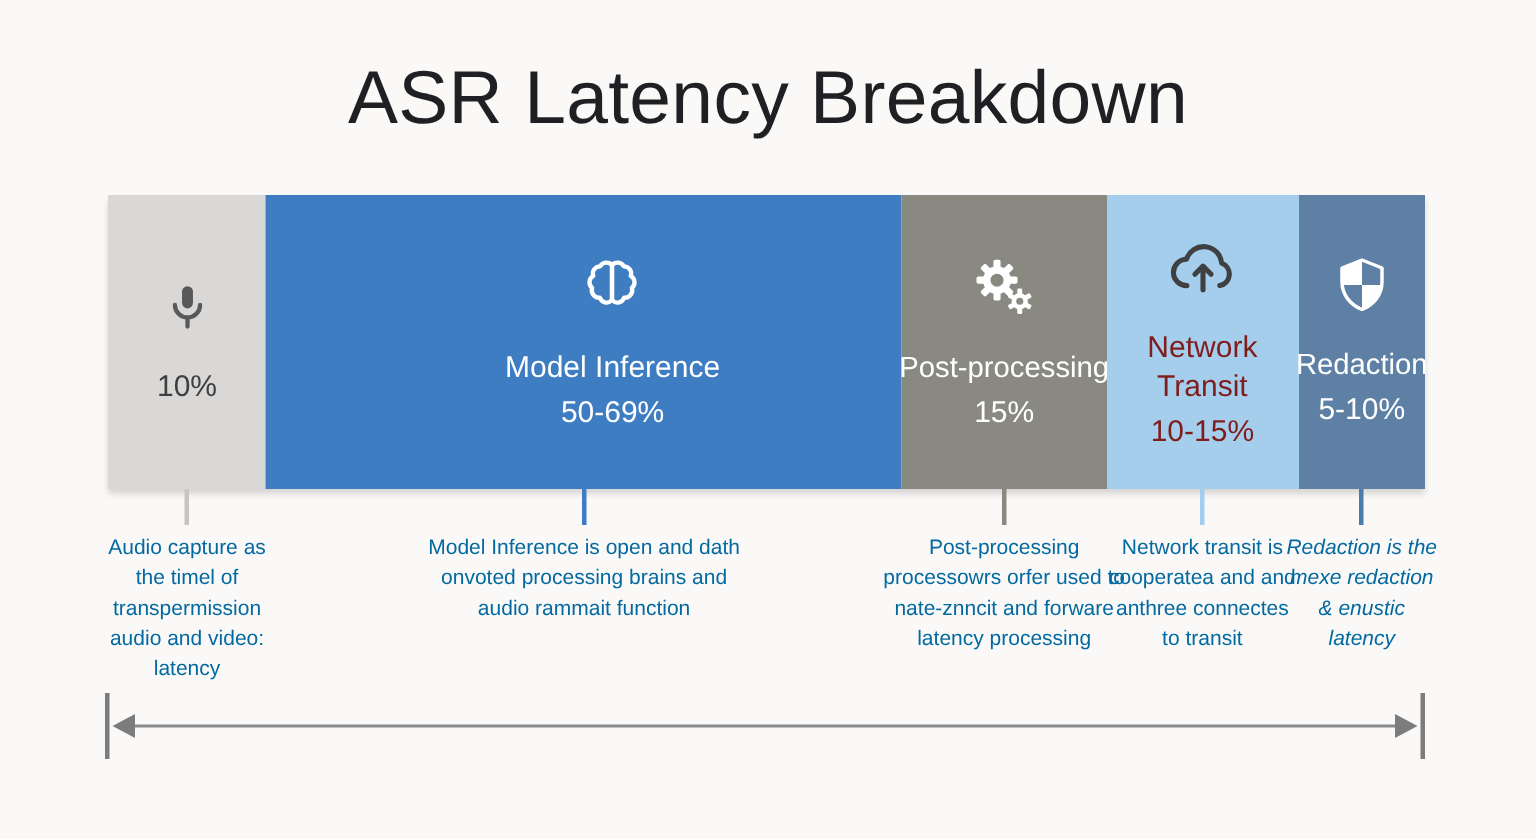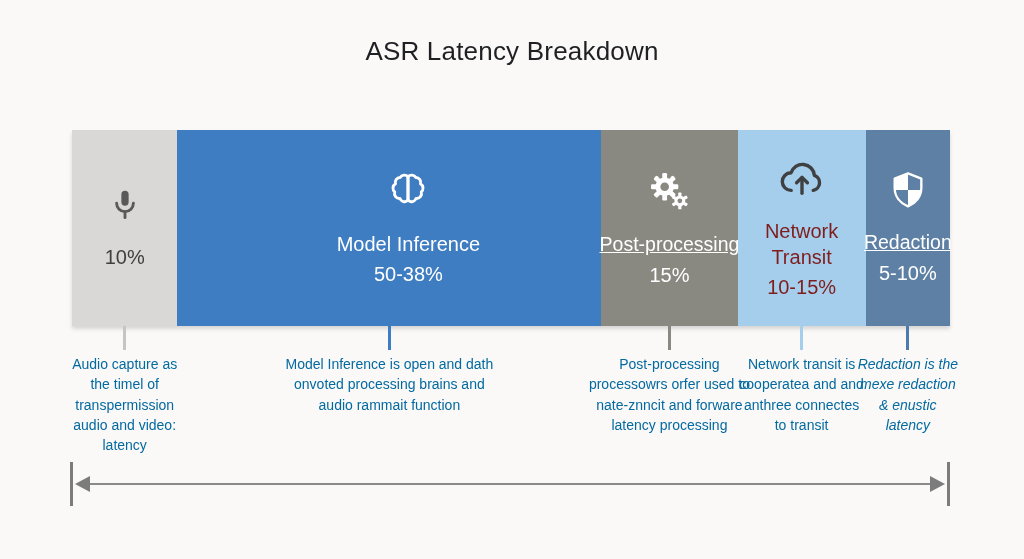--- a/index.html
+++ b/index.html
@@ -7,42 +7,42 @@
   body {
     font-family:"Liberation Sans", sans-serif;
     background:#faf9f7;
     position:relative;
     overflow:hidden;
     color:#3c3c3c;
   }
   .title {
     position:absolute; left:0; top:36px; width:1024px;
     text-align:center;
-    font-size:26px; font-weight:500; color:#1f2023;
+    font-size:50px; font-weight:500; color:#1f2023;
     letter-spacing:.2px;
   }
   
   .bar {
     position:absolute; left:72px; top:130px; width:878px; height:196px;
     display:flex;
     box-shadow:0 3px 4px rgba(0,0,0,.14);
   }
   .seg {
     display:flex; flex-direction:column; align-items:center; justify-content:center;
     text-align:center; gap:4px;
   }
   .seg-0 { width:12.0%;  background:#d9d8d6; color:#3f3f3f; }
   .seg-1 { width:48.3%;  background:#3e7dc1; color:#ffffff;padding-left:38px; }
   .seg-2 { width:15.5%;  background:#8a8981; color:#ffffff; }
   .seg-3 { width:14.6%;  background:#a5cdec; color:#7f1d1d; }
   .seg-4 { width:9.6%;   background:#5d80a4; color:#ffffff; }
   .seg .icon { display:block; margin-bottom:12px; }
   .seg-name { font-size:20px; line-height:1.3; white-space:pre-line; }
   .seg-0 .seg-name, .seg-3 .seg-name { max-width:92px; }
-  .seg-2 .seg-name, .seg-4 .seg-name { white-space:nowrap; font-size:19.5px;text-decoration:underline; }
+  .seg-2 .seg-name, .seg-4 .seg-name { white-space:nowrap; font-size:19.5px; }
   .seg-pct { font-size:20px; line-height:1.3; }
   
   .connectors { position:absolute; left:72px; top:326px; width:878px; height:26px; display:flex; }
   .conn-cell { display:flex; justify-content:center; }
   .conn-cell.w0{width:12.0%} .conn-cell.w1{width:48.3%} .conn-cell.w2{width:15.5%}
   .conn-cell.w3{width:14.6%} .conn-cell.w4{width:9.6%}
   .conn { width:3px; height:24px; display:block; }
   .conn-0{background:#c6c5c3} .conn-1{background:#3e7dc1} .conn-2{background:#8a8981}
   .conn-3{background:#a5cdec} .conn-4{background:#4a7dae}
   
@@ -82,21 +82,21 @@
   </div>
 
   <div class="seg seg-1">
     <span class="icon">
       <svg width="46" height="42" viewBox="0 0 24 21">
         <path id="brain-half" d="M12 3.6 C10.9 2.3 8.7 2.5 7.9 4 C6.1 4 4.9 5.7 5.5 7.3 C3.9 8.2 3.7 10.4 5.1 11.5 C4.5 13.3 5.9 15.1 7.8 14.9 C8.3 16.6 10.5 17.2 11.7 16 L12 15.7 Z" fill="none" stroke="#ffffff" stroke-width="1.5" stroke-linejoin="round"></path>
         <use href="#brain-half" transform="translate(24 0) scale(-1 1)"></use>
       </svg>
     </span>
     <div class="seg-name">Model Inference</div>
-    <div class="seg-pct">50-38%</div>
+    <div class="seg-pct">50-69%</div>
   </div>
 
   <div class="seg seg-2">
     <span class="icon">
       <svg width="52" height="44" viewBox="0 0 48 40">
         <g transform="translate(20,17)" fill="#ffffff">
           <circle r="8.6"></circle>
           <g>
             <rect x="-2.2" y="-12.6" width="4.4" height="6" rx="1.1"></rect>
             <rect x="-2.2" y="-12.6" width="4.4" height="6" rx="1.1" transform="rotate(45)"></rect>

